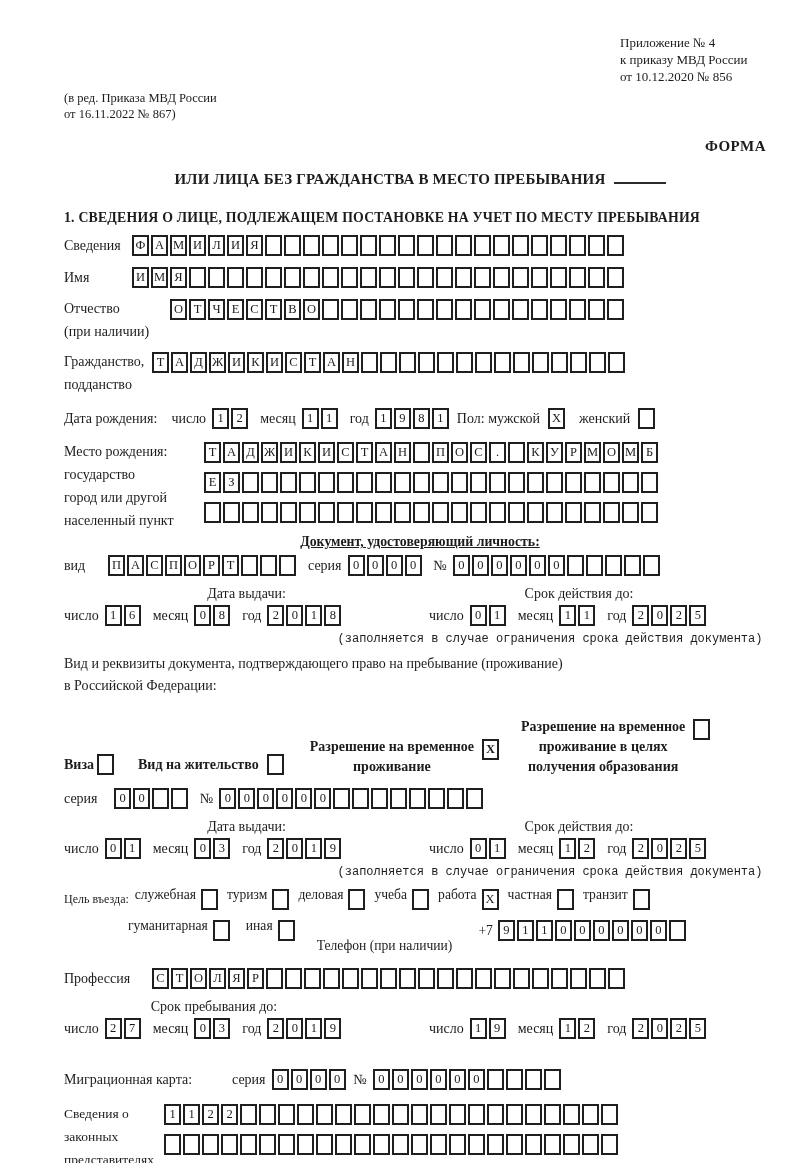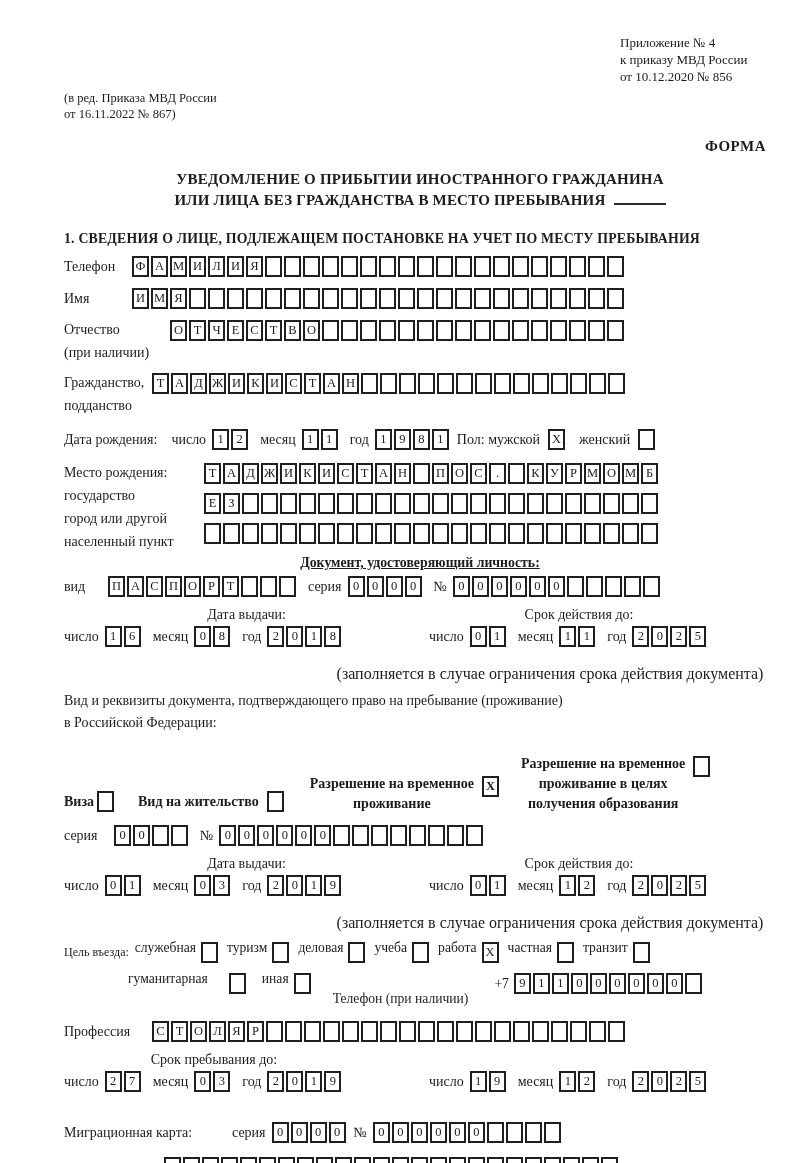--- a/index.html
+++ b/index.html
@@ -39,21 +39,21 @@
   .w140 { width:140px; } .w44 { width:44px; } .w100 { width:100px; }
   .gap6 { margin-right:6px; } .gap10 { margin-right:10px; } .gap14 { margin-right:14px; }
 
   
   .dates-header { display:flex; margin-top:8px; }
   .dh-left { width:365px; text-align:center; font-size:14px; }
   .dh-right { width:300px; text-align:center; font-size:14px; }
   .dates-row { display:flex; margin-top:1px; }
   .date-group { display:flex; flex:none; }
   .date-group.left { width:365px; }
-  .note { width:452px; margin-left:auto; margin-right:0; text-align:center; font-size:16px; margin-top:16px; }
+  .note { width:452px; margin-left:auto; margin-right:0; text-align:center; font-size:12px; margin-top:4px;font-family:Liberation Mono, monospace; }
 
   .plain-text { font-size:14px; line-height:19px; margin-top:8px; }
 
   
   .cb-row { margin-top:22px; align-items:flex-end;font-weight:bold; }
   .cb-group { display:flex; align-items:flex-start; }
   .cb-lines { font-size:14px; line-height:20px; text-align:center; }
   .cb { margin-left:8px; }
 
   
@@ -76,30 +76,29 @@
     <div>к приказу МВД России</div>
     <div>от 10.12.2020 № 856</div>
   </div>
   <div class="edition">
     <div>(в ред. Приказа МВД России</div>
     <div>от 16.11.2022 № 867)</div>
   </div>
   <div class="forma">ФОРМА</div>
 
   <div class="title">
-    <div>УВЕДОМЛЕНИЕ О ПРИБЫТИИ ИНОСТРАННОГО ГРАЖДАНИНА</div>
     <div>
       <span>ИЛИ ЛИЦА БЕЗ ГРАЖДАНСТВА В МЕСТО ПРЕБЫВАНИЯ</span><span class="blank-line"></span>
     </div>
   </div>
 
   <div class="section-heading">1. СВЕДЕНИЯ О ЛИЦЕ, ПОДЛЕЖАЩЕМ ПОСТАНОВКЕ НА УЧЕТ ПО МЕСТУ ПРЕБЫВАНИЯ</div>
 
   <div class="row">
-    <span class="flabel w68">Телефон</span>
+    <span class="flabel w68">Сведения</span>
     <span class="cells">
         <span class="cell">Ф</span>
         <span class="cell">А</span>
         <span class="cell">М</span>
         <span class="cell">И</span>
         <span class="cell">Л</span>
         <span class="cell">И</span>
         <span class="cell">Я</span>
         <span class="cell"></span>
         <span class="cell"></span>
@@ -549,21 +548,21 @@
       <span>частная</span>
       <span class="cell"></span>
     </span>
     <span class="opt">
       <span>транзит</span>
       <span class="cell"></span>
     </span>
   </div>
 
   <div class="purpose-row" style="padding-left:64px; margin-top:6px;">
-    <span class="opt" style="margin-right:14px;gap:16px;">
+    <span class="opt" style="margin-right:14px;">
       <span>гуманитарная</span>
       <span class="cell"></span>
     </span>
     <span class="opt" style="margin-right:20px;">
       <span>иная</span>
       <span class="cell"></span>
     </span>
     <span class="flabel" style="font-size:13.6px; margin-right:26px;margin-top:15px;">Телефон (при наличии)</span>
     <span class="flabel" style="font-size:13.6px; margin-right:5px;">+7</span>
     <span class="cells">

